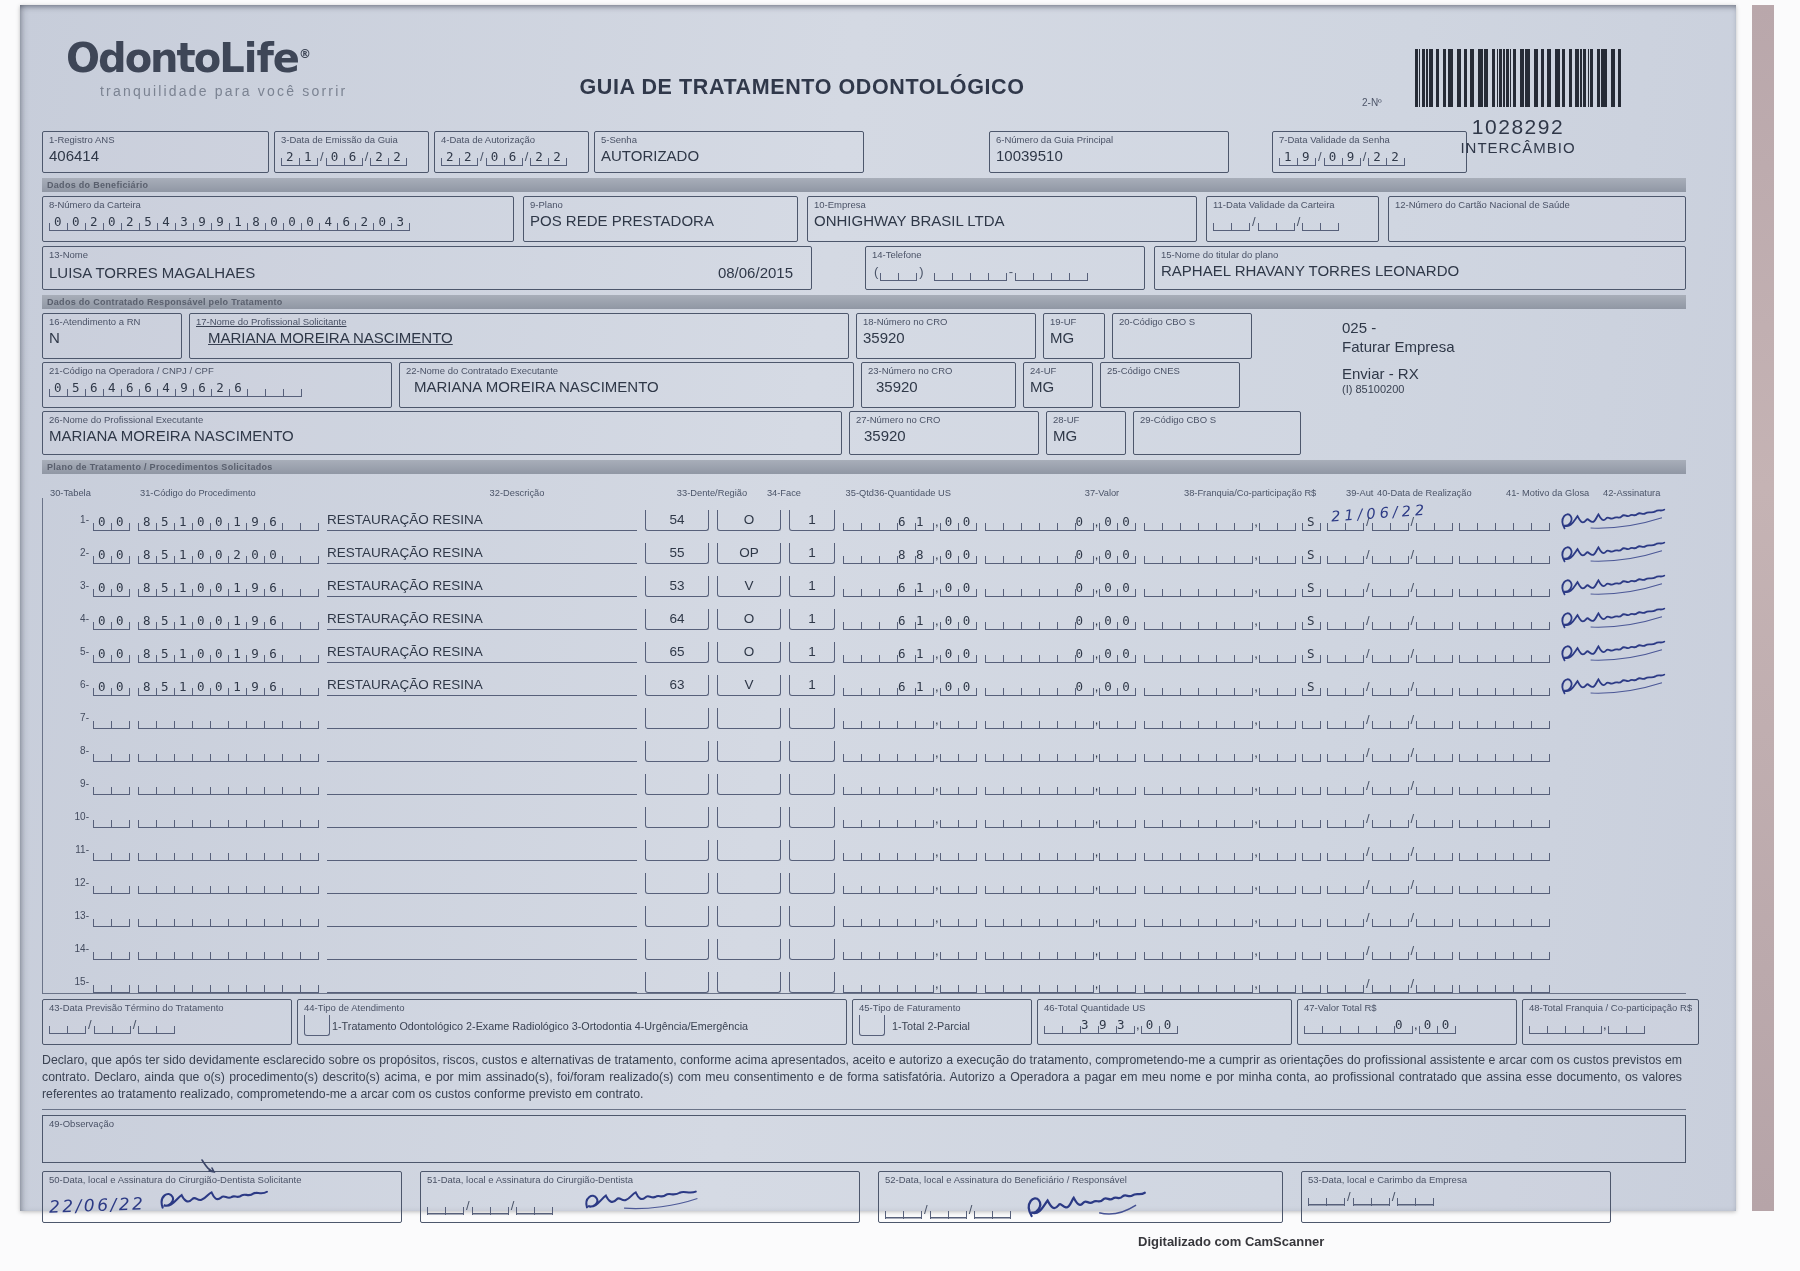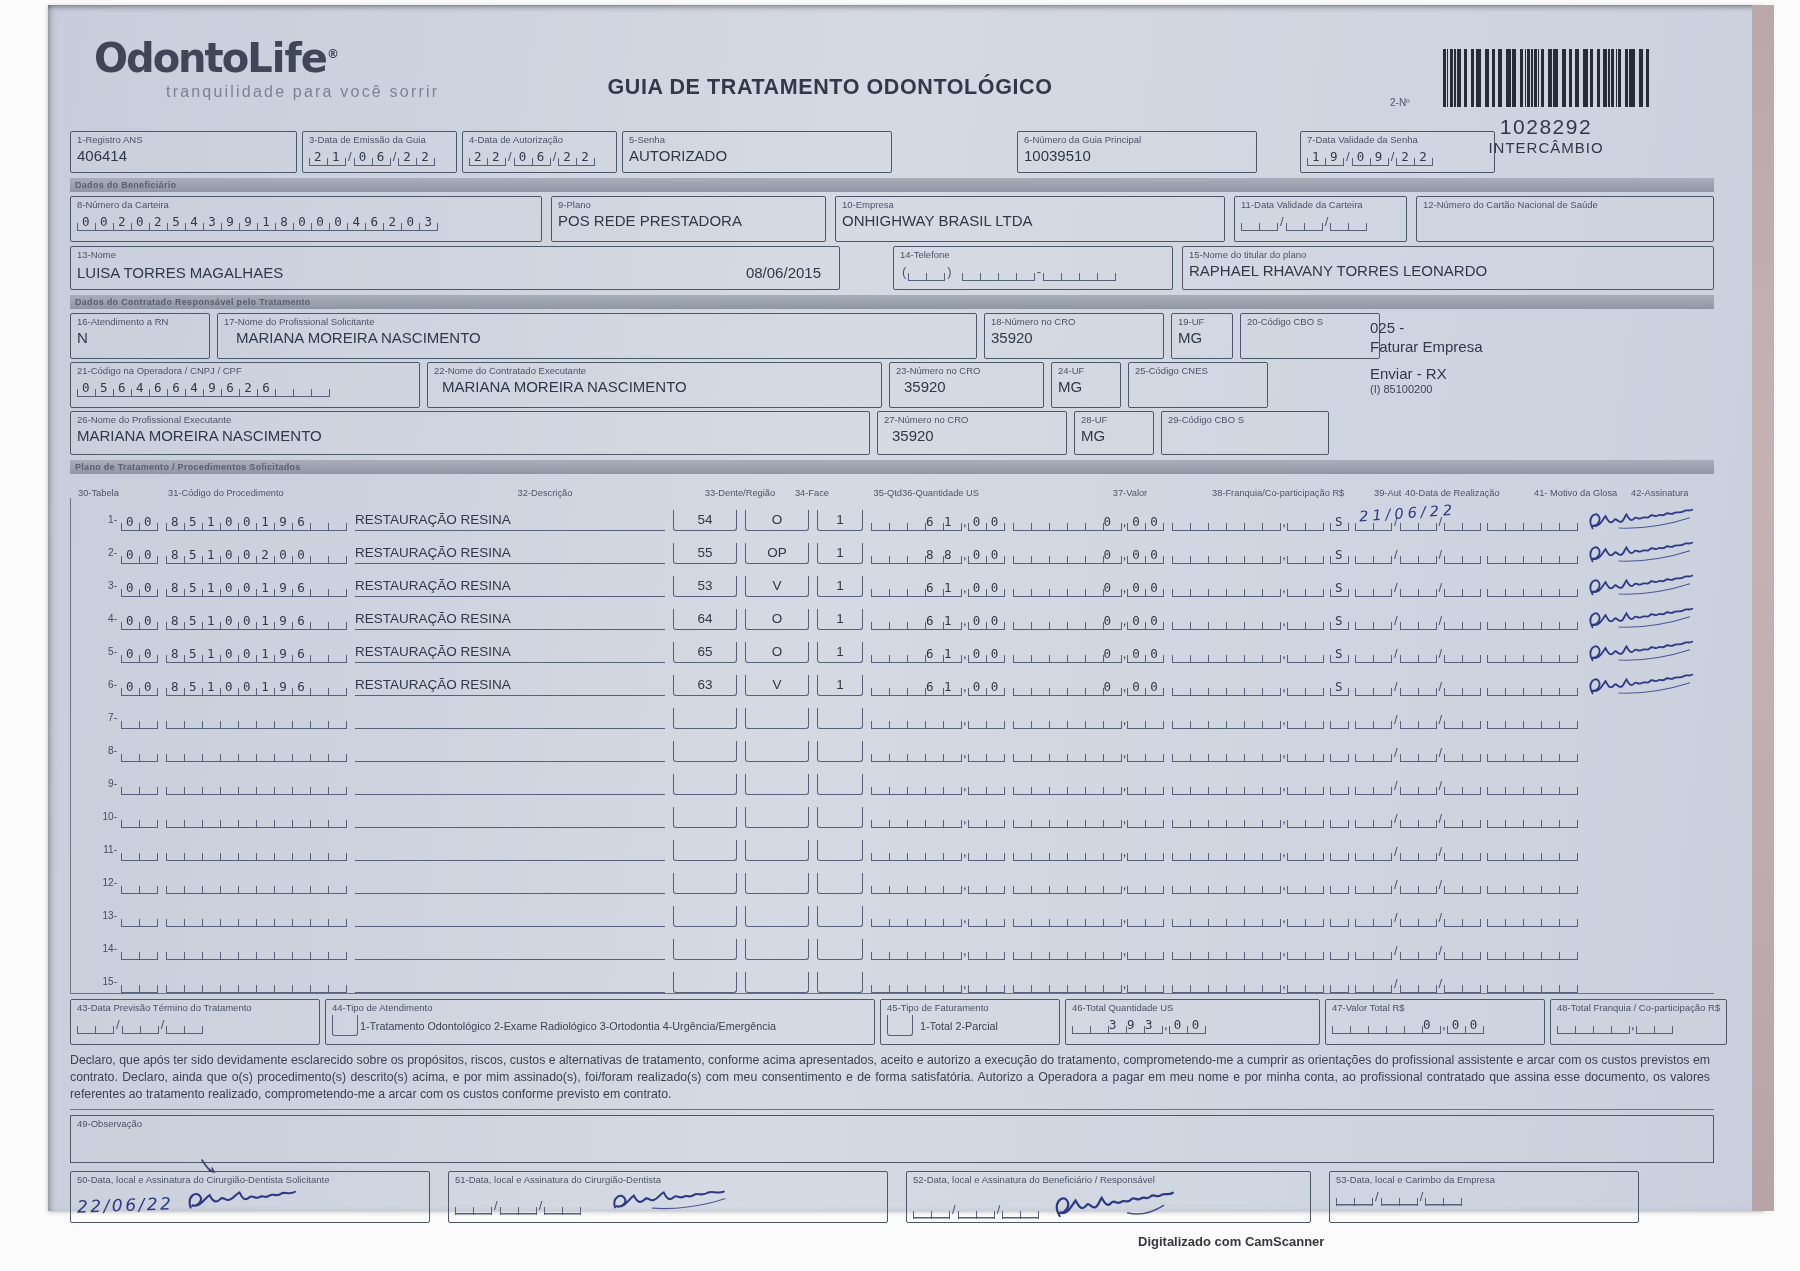--- a/index.html
+++ b/index.html
@@ -1,32 +1,32 @@
 <!DOCTYPE html>
 <html><head>
 <meta charset="utf-8">
 <style>
   html,body{margin:0;padding:0;background:#fff;}
   .stage{position:relative;width:1800px;height:1271px;background:#fbfbfc;overflow:hidden;
          font-family:"Liberation Sans",sans-serif;color:#394153;}
-  .paper{position:absolute;left:48px;top:5px;width:1716px;height:1206px;box-sizing:border-box;
+  .paper{position:absolute;left:20px;top:5px;width:1716px;height:1206px;box-sizing:border-box;
          padding:12px 50px 16px 22px;
          background:linear-gradient(97deg,#c7cdda,#d4d9e3 45%,#cfd5e0 75%,#c9cfdc);
          box-shadow:inset 0 4px 6px -3px rgba(25,30,45,.55),inset 5px 0 8px -5px rgba(25,30,45,.45),0 1px 4px rgba(0,0,0,.25);}
   .pink-strip{position:absolute;left:1752px;top:5px;width:22px;height:1206px;
          background:linear-gradient(180deg,#b9a7ab,#c5b3b4 40%,#b6a4a8);}
   .footer{position:absolute;left:1138px;top:1234px;font-size:13px;font-weight:bold;color:#37373c;}
 
   
   .hdr{position:relative;height:96px;}
   .logo{font-family:"DejaVu Sans",sans-serif;font-weight:bold;font-size:40px;letter-spacing:-2px;
         color:#3e4657;margin-top:18px;margin-left:24px;}
   .logo .lg2{letter-spacing:-1px;}
   .logo .lgr{font-size:12px;vertical-align:super;letter-spacing:0;}
-  .tagline{font-size:16px;letter-spacing:2.2px;color:#7b8392;margin-left:96px;margin-top:2px;}
+  .tagline{font-size:14px;letter-spacing:2.2px;color:#7b8392;margin-left:58px;margin-top:2px;}
   .title{position:absolute;left:460px;top:40px;width:600px;text-align:center;font-size:21.5px;
          letter-spacing:.6px;color:#30384a;font-weight:bold;}
   .codeblk{position:absolute;right:60px;top:14px;width:216px;text-align:center;}
   .nolbl{position:absolute;left:-48px;top:48px;font-size:10px;color:#4d5568;}
   .barcode{width:206px;height:58px;margin:0 auto;
     background:
       repeating-linear-gradient(90deg,#262b36 0 3px,transparent 3px 7px),
       repeating-linear-gradient(90deg,#262b36 0 2px,transparent 2px 11px),
       repeating-linear-gradient(90deg,transparent 0 4px,#262b36 4px 5px,transparent 5px 13px);}
   .gnum{font-size:21px;letter-spacing:1.5px;color:#2f3748;margin-top:8px;}
@@ -214,21 +214,21 @@
         <div style="font-size:15px;color:#2f3848;">Faturar Empresa</div>
         <div style="font-size:15px;color:#2f3848;margin-top:8px;">Enviar - RX</div>
         <div style="font-size:11px;color:#3a4252;">(I) 85100200</div>
       </div>
 
       <div class="frow" style="gap:7px;height:46px;">
         <div class="box" style="width:140px;">
           <div class="lbl">16-Atendimento a RN</div>
           <div class="val">N</div>
         </div>
-        <div class="box" style="width:760px;">
+        <div class="box" style="width:660px;text-decoration:underline;">
           <div class="lbl">17-Nome do Profissional Solicitante</div>
           <div class="val" style="padding-left:12px;">MARIANA MOREIRA NASCIMENTO</div>
         </div>
         <div class="box" style="width:180px;">
           <div class="lbl">18-Número no CRO</div>
           <div class="val">35920</div>
         </div>
         <div class="box" style="width:62px;">
           <div class="lbl">19-UF</div>
           <div class="val">MG</div>

